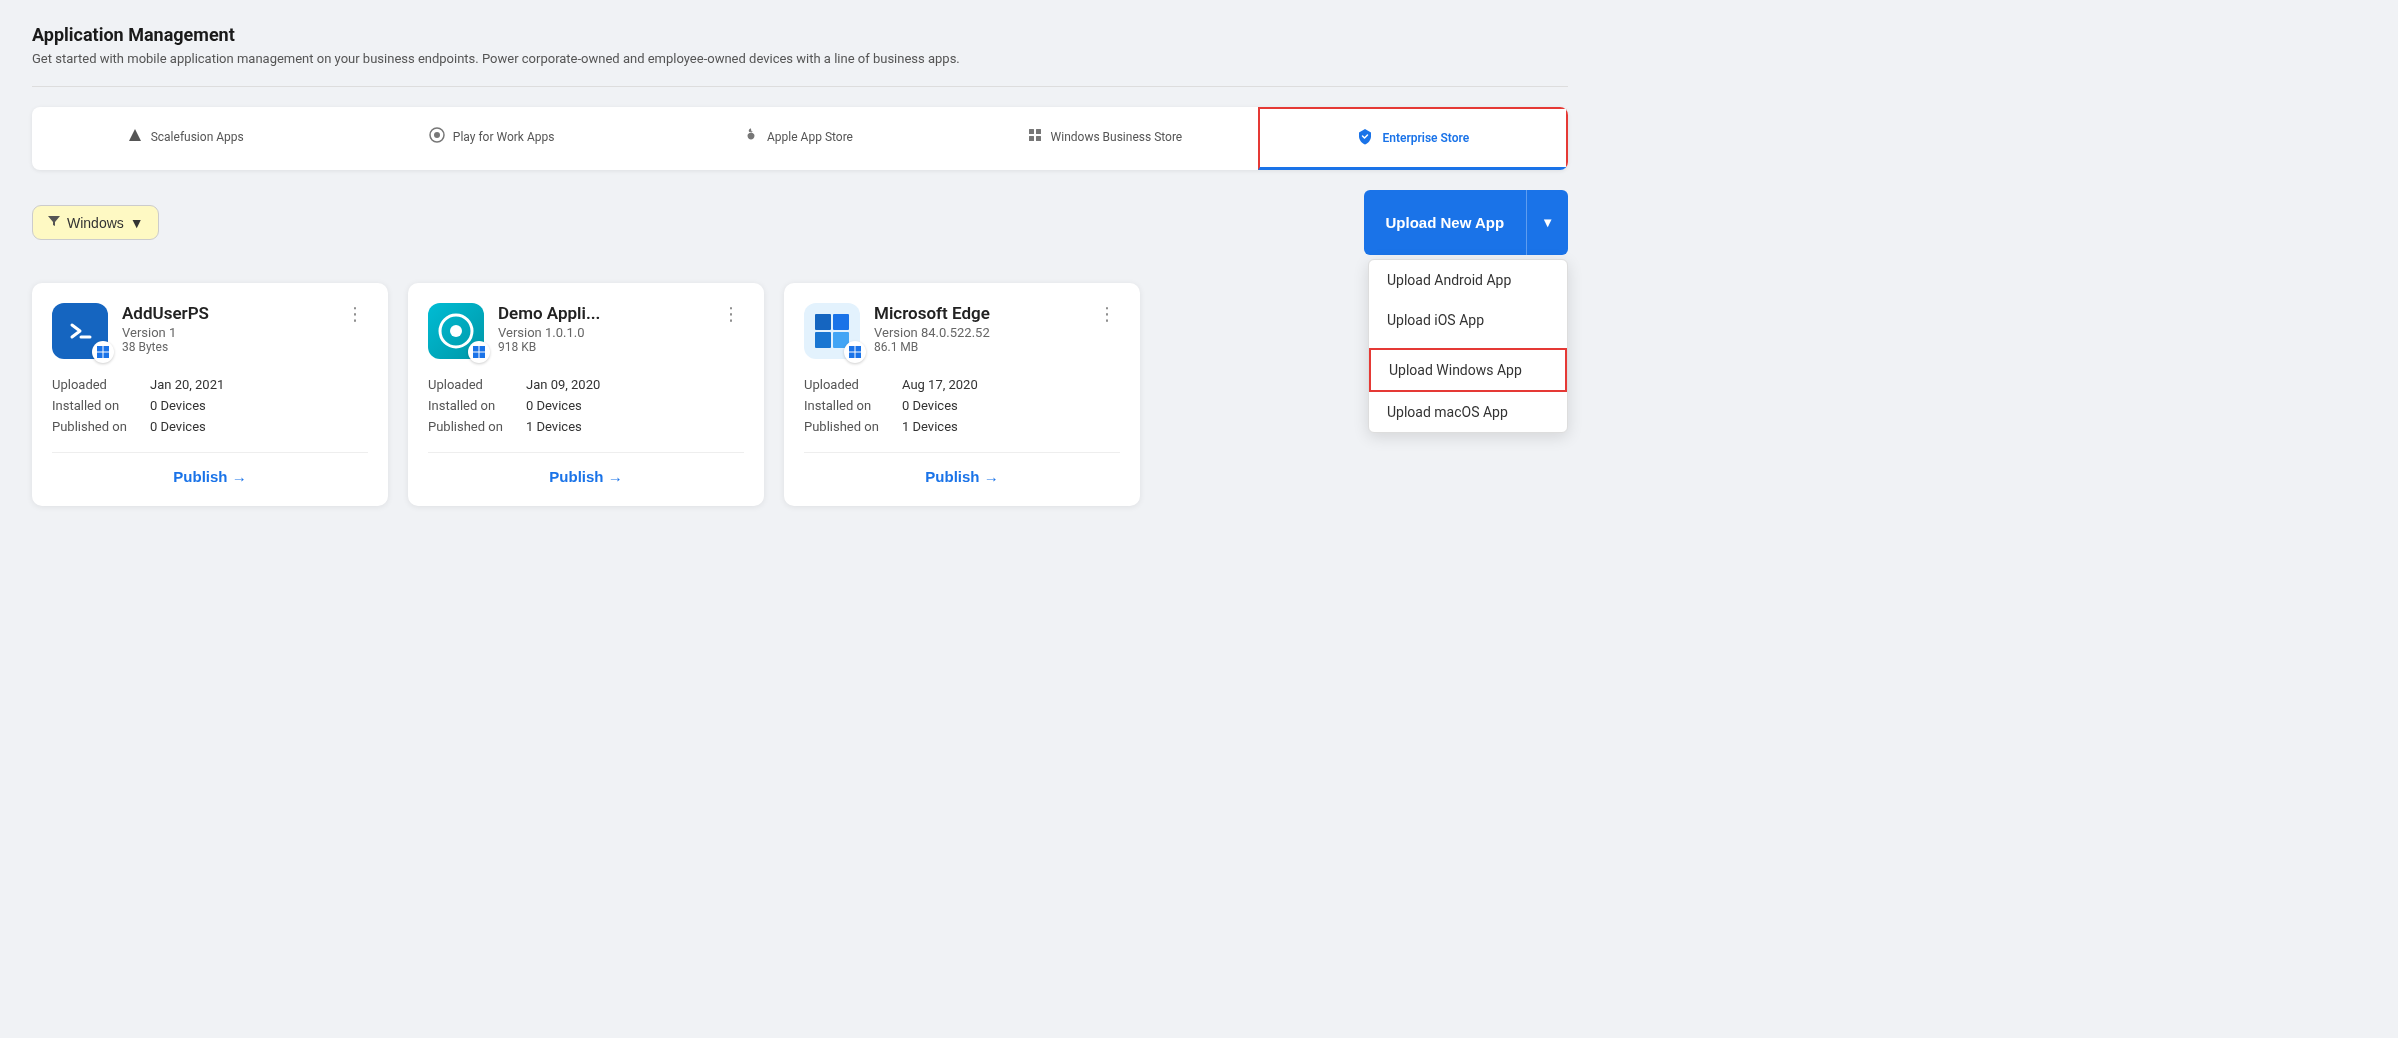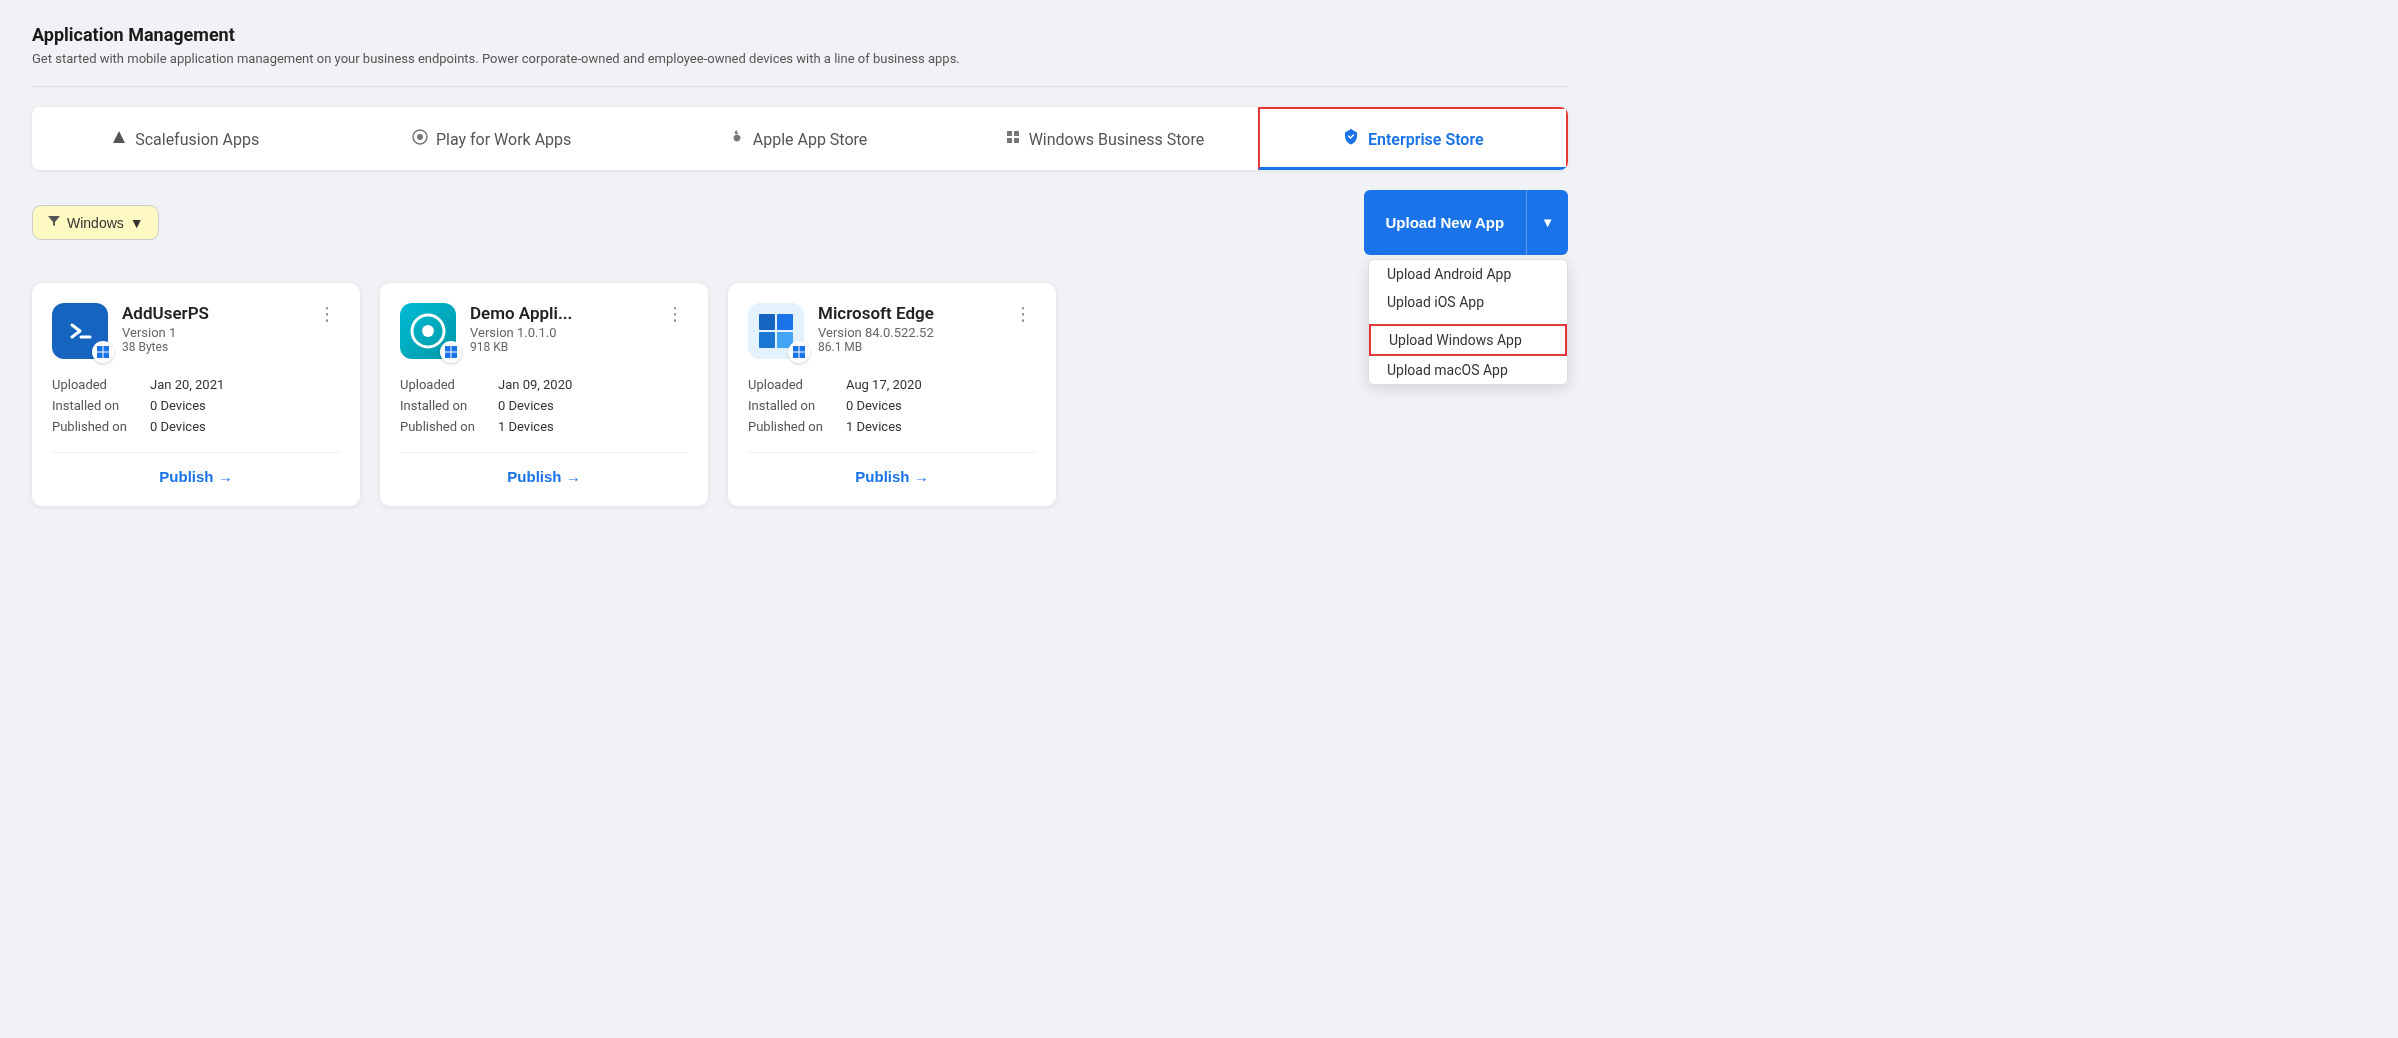--- a/index.html
+++ b/index.html
@@ -34,25 +34,25 @@
       border-radius: 8px;
       display: flex;
       align-items: stretch;
       margin-bottom: 20px;
       box-shadow: 0 1px 4px rgba(0,0,0,0.08);
       overflow: hidden;
     }
     .tab-item {
       flex: 1;
       display: flex;
-      align-items: flex-end;
+      align-items: center;
       justify-content: center;
       gap: 8px;
       padding: 18px 12px;
-      font-size: 16px;
+      font-size: 12px;
       color: #555;
       cursor: pointer;
       border-bottom: 3px solid transparent;
       transition: all 0.2s;
       white-space: nowrap;
     }
     .tab-item.active {
       color: #1a73e8;
       border-bottom: 3px solid #1a73e8;
       border: 2px solid #e53935;
@@ -114,21 +114,21 @@
       right: 0;
       background: #fff;
       border: 1px solid #ddd;
       border-radius: 6px;
       box-shadow: 0 4px 16px rgba(0,0,0,0.12);
       min-width: 200px;
       z-index: 100;
       overflow: hidden;
     }
     .dropdown-item {
-      padding: 6px 18px;
+      padding: 12px 18px;
       font-size: 14px;
       color: #333;
       cursor: pointer;
       display: block;
       white-space: nowrap;
     }
     .dropdown-item.highlighted {
       border: 2px solid #e53935;
       color: #333;
       margin-top: 8px;
@@ -136,21 +136,21 @@
     .cards-grid {
       display: flex;
       gap: 20px;
       flex-wrap: wrap;
     }
     .app-card {
       background: #fff;
       border-radius: 10px;
       box-shadow: 0 1px 6px rgba(0,0,0,0.08);
       padding: 20px;
-      width: 328px;
+      width: 356px;
       display: flex;
       flex-direction: column;
     }
     .card-header {
       display: flex;
       align-items: flex-start;
       gap: 14px;
       margin-bottom: 18px;
     }
     .app-icon-wrap {

